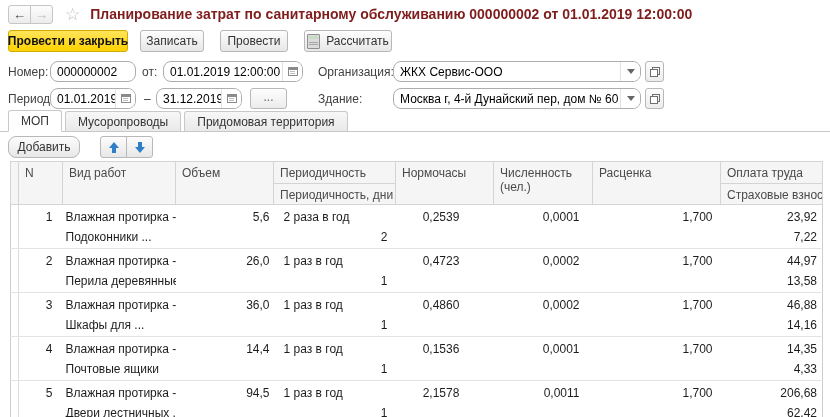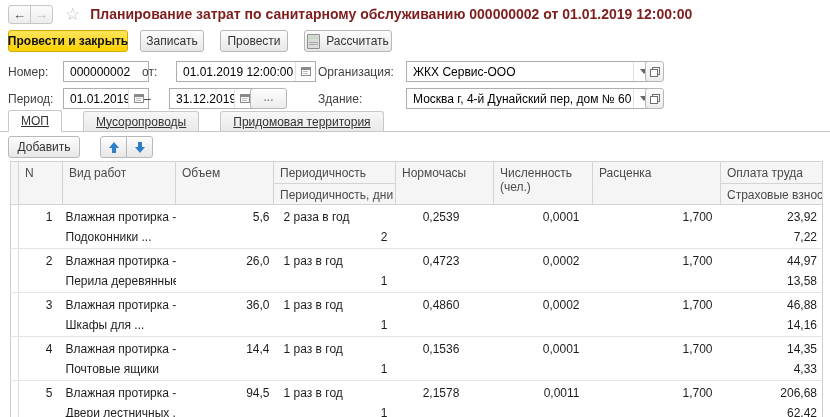--- a/index.html
+++ b/index.html
@@ -30,21 +30,21 @@
   .btn.b-calc{left:304px;width:88px;}
   .calc-icon{width:11px;height:13px;border:1px solid #8f8f8f;background:#dcdcdc;
     margin-right:6px;position:relative;border-radius:1px;flex:0 0 auto;}
   .calc-icon::before{content:"";position:absolute;left:1px;right:1px;top:1px;height:3px;background:#c7dcc2;}
   .calc-icon::after{content:"";position:absolute;left:1px;right:1px;top:7px;height:1px;
     background:#a5a5a5;box-shadow:0 2px 0 #a5a5a5;}
   
   .formarea{position:relative;height:52px;}
   .lbl{position:absolute;color:#3f3f3f;white-space:nowrap;}
   .inp{position:absolute;box-sizing:border-box;height:21px;border:1px solid #adadad;
-    border-radius:0;background:#fff;display:flex;align-items:stretch;overflow:hidden;margin-left:13px;}
+    border-radius:8px;background:#fff;display:flex;align-items:stretch;overflow:hidden;}
   .inp .val{flex:1;padding:0 6px;color:#000;white-space:nowrap;overflow:hidden;
     display:flex;align-items:center;}
   .side-btn{width:19px;flex:0 0 auto;display:flex;align-items:center;justify-content:center;
     border-left:1px solid #e2e2e2;background:#fff;}
   .cal-icon{width:10px;height:9px;box-sizing:border-box;border:1px solid #8a8a8a;
     border-top:3px solid #8a8a8a;background:#fff;position:relative;}
   .cal-icon::after{content:"";position:absolute;left:1px;top:1px;width:5px;height:1px;
     box-shadow:0 2px 0 #bbb;background:#bbb;}
   .dd-arrow{width:0;height:0;border-left:4px solid transparent;border-right:4px solid transparent;
     border-top:5px solid #666;}
@@ -57,27 +57,27 @@
     border:1px solid #6f6f6f;background:#fff;}
   .dash{position:absolute;color:#333;}
   .btn-more{position:absolute;width:37px;height:21px;box-sizing:border-box;border:1px solid #b8b8b8;
     border-radius:3px;background:linear-gradient(#fdfdfd,#ececec);display:flex;align-items:center;
     justify-content:center;color:#666;padding-bottom:4px;}
   
   .tabs{height:21px;display:flex;align-items:flex-end;padding-left:8px;
     border-bottom:1px solid #c8c8c8;box-sizing:content-box;}
   .tab{height:20px;box-sizing:border-box;padding:0 12px;display:flex;align-items:center;
     border:1px solid #c8c8c8;border-bottom:none;border-radius:3px 3px 0 0;
-    background:linear-gradient(#f7f7f7,#e9e9e9);margin-right:21px;color:#333;
-    position:relative;white-space:nowrap;text-decoration:underline;}
+    background:linear-gradient(#f7f7f7,#e9e9e9);margin-right:3px;color:#333;
+    position:relative;white-space:nowrap;}
   .tab.active{background:#fff;height:22px;z-index:2;margin-bottom:-1px;border-bottom:1px solid #fff;}
   
   .actionbar{position:relative;height:29px;}
   .btn-add{position:absolute;left:8px;top:4px;width:72px;height:22px;box-sizing:border-box;
-    border:1px solid #b8b8b8;border-radius:3px;background:linear-gradient(#fdfdfd,#e7e7e7);
+    border:1px solid #b8b8b8;border-radius:8px;background:linear-gradient(#fdfdfd,#e7e7e7);
     display:flex;align-items:center;justify-content:center;color:#333;}
   .move-group{position:absolute;left:100px;top:4px;display:flex;}
   .move-btn{width:27px;height:22px;box-sizing:border-box;border:1px solid #b8b8b8;
     background:linear-gradient(#fdfdfd,#e7e7e7);display:flex;align-items:center;justify-content:center;}
   .move-btn.up{border-radius:3px 0 0 3px;}
   .move-btn.down{border-radius:0 3px 3px 0;margin-left:-1px;}
   .arrow{display:flex;flex-direction:column;align-items:center;}
   .arrow .tri-up{width:0;height:0;border-left:5px solid transparent;border-right:5px solid transparent;
     border-bottom:6px solid #2e7fc8;}
   .arrow .tri-down{width:0;height:0;border-left:5px solid transparent;border-right:5px solid transparent;

